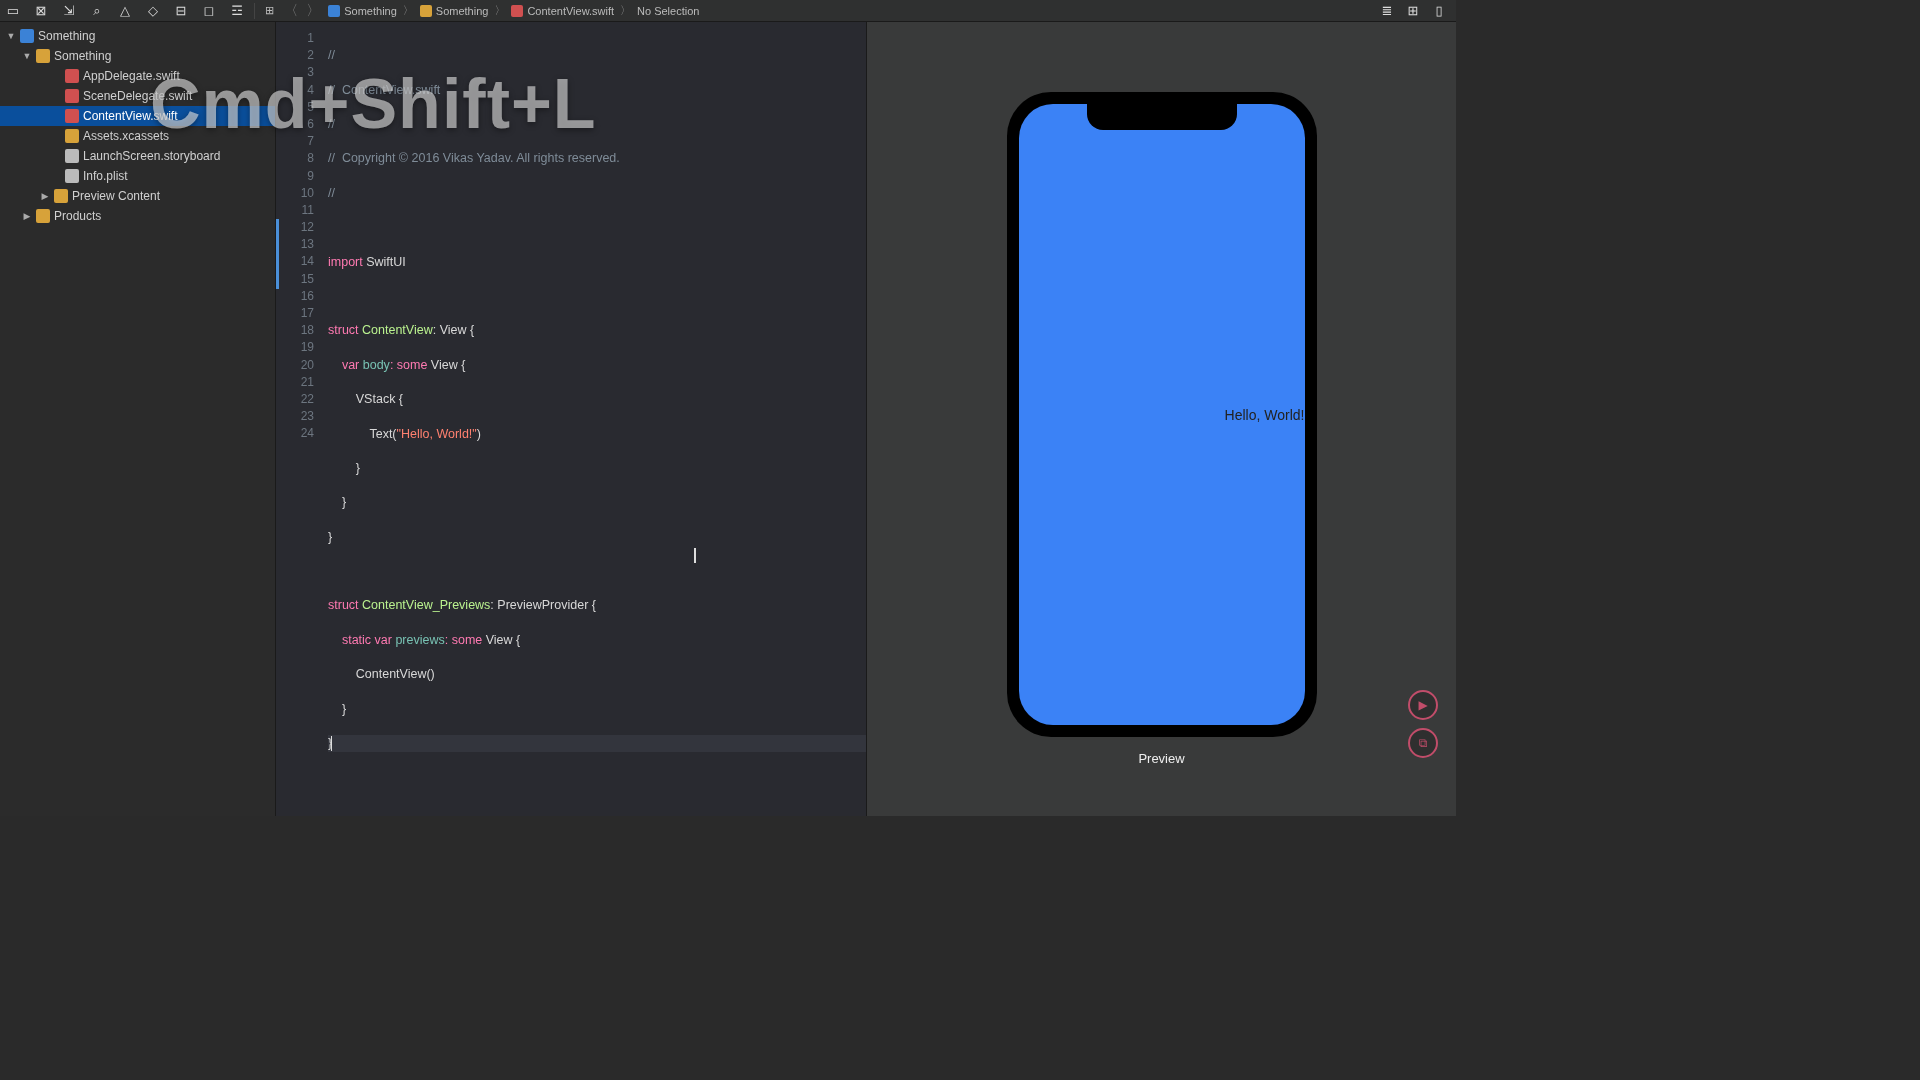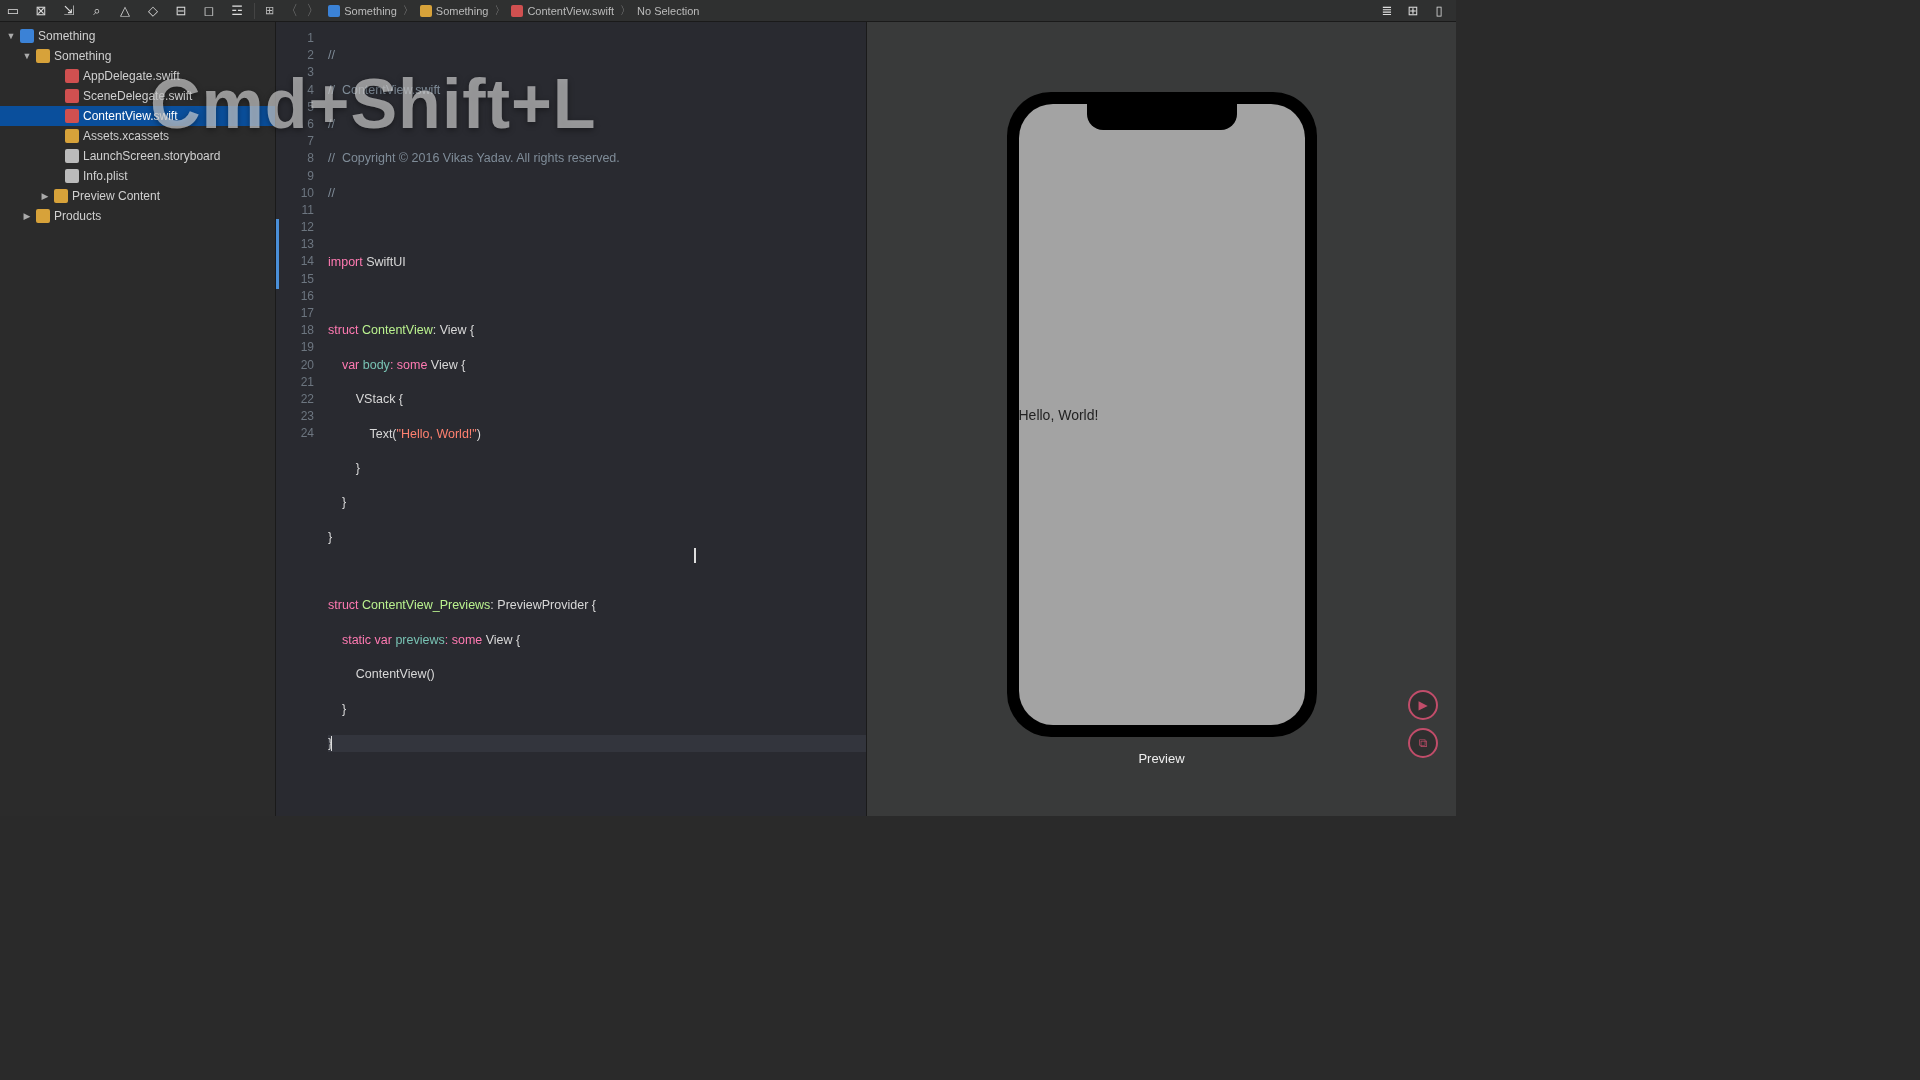--- a/index.html
+++ b/index.html
@@ -54,21 +54,21 @@
 .c-string { color: #ff8170; }
 .c-prop { color: #78c2b3; }
 
 .text-cursor { position: absolute; width: 1px; height: 15px; background: #ddd; }
 .text-cursor.big { width: 2px; }
 .overlay-text { position: absolute; left: 150px; top: 64px; font-size: 70px; font-weight: 700; color: rgba(225,225,225,0.62); letter-spacing: 1px; text-shadow: 0 2px 6px rgba(0,0,0,0.4); pointer-events: none; font-family: -apple-system, sans-serif; }
 
 
 .preview { width: 590px; background: #393a3a; border-left: 1px solid #1a1a1a; display: flex; flex-direction: column; align-items: center; position: relative; }
 .phone { margin-top: 70px; width: 310px; height: 645px; background: #000; border-radius: 44px; padding: 12px; position: relative; }
-.phone-screen { width: 100%; height: 100%; background: #a3a3a3; border-radius: 34px; position: relative; overflow: hidden; display: flex; align-items: center; justify-content: flex-start; }
+.phone-screen { width: 100%; height: 100%; background: #3b82f6; border-radius: 34px; position: relative; overflow: hidden; display: flex; align-items: center; justify-content: flex-end; }
 .notch { position: absolute; top: 0; left: 50%; transform: translateX(-50%); width: 150px; height: 26px; background: #000; border-bottom-left-radius: 16px; border-bottom-right-radius: 16px; }
 .phone-text { color: #222; font-size: 14px; }
 .preview-label { margin-top: 14px; color: #eee; font-size: 13px; font-weight: 400; }
 .preview-btn { position: absolute; right: 18px; width: 30px; height: 30px; border: 2px solid #c14d6a; border-radius: 50%; display: flex; align-items: center; justify-content: center; color: #c14d6a; background: #2f2f2f; font-size: 12px; }
 .preview-btn.play { top: 668px; }
 .preview-btn.dup { top: 706px; }
 
 </style>
 </head>
 <body>

